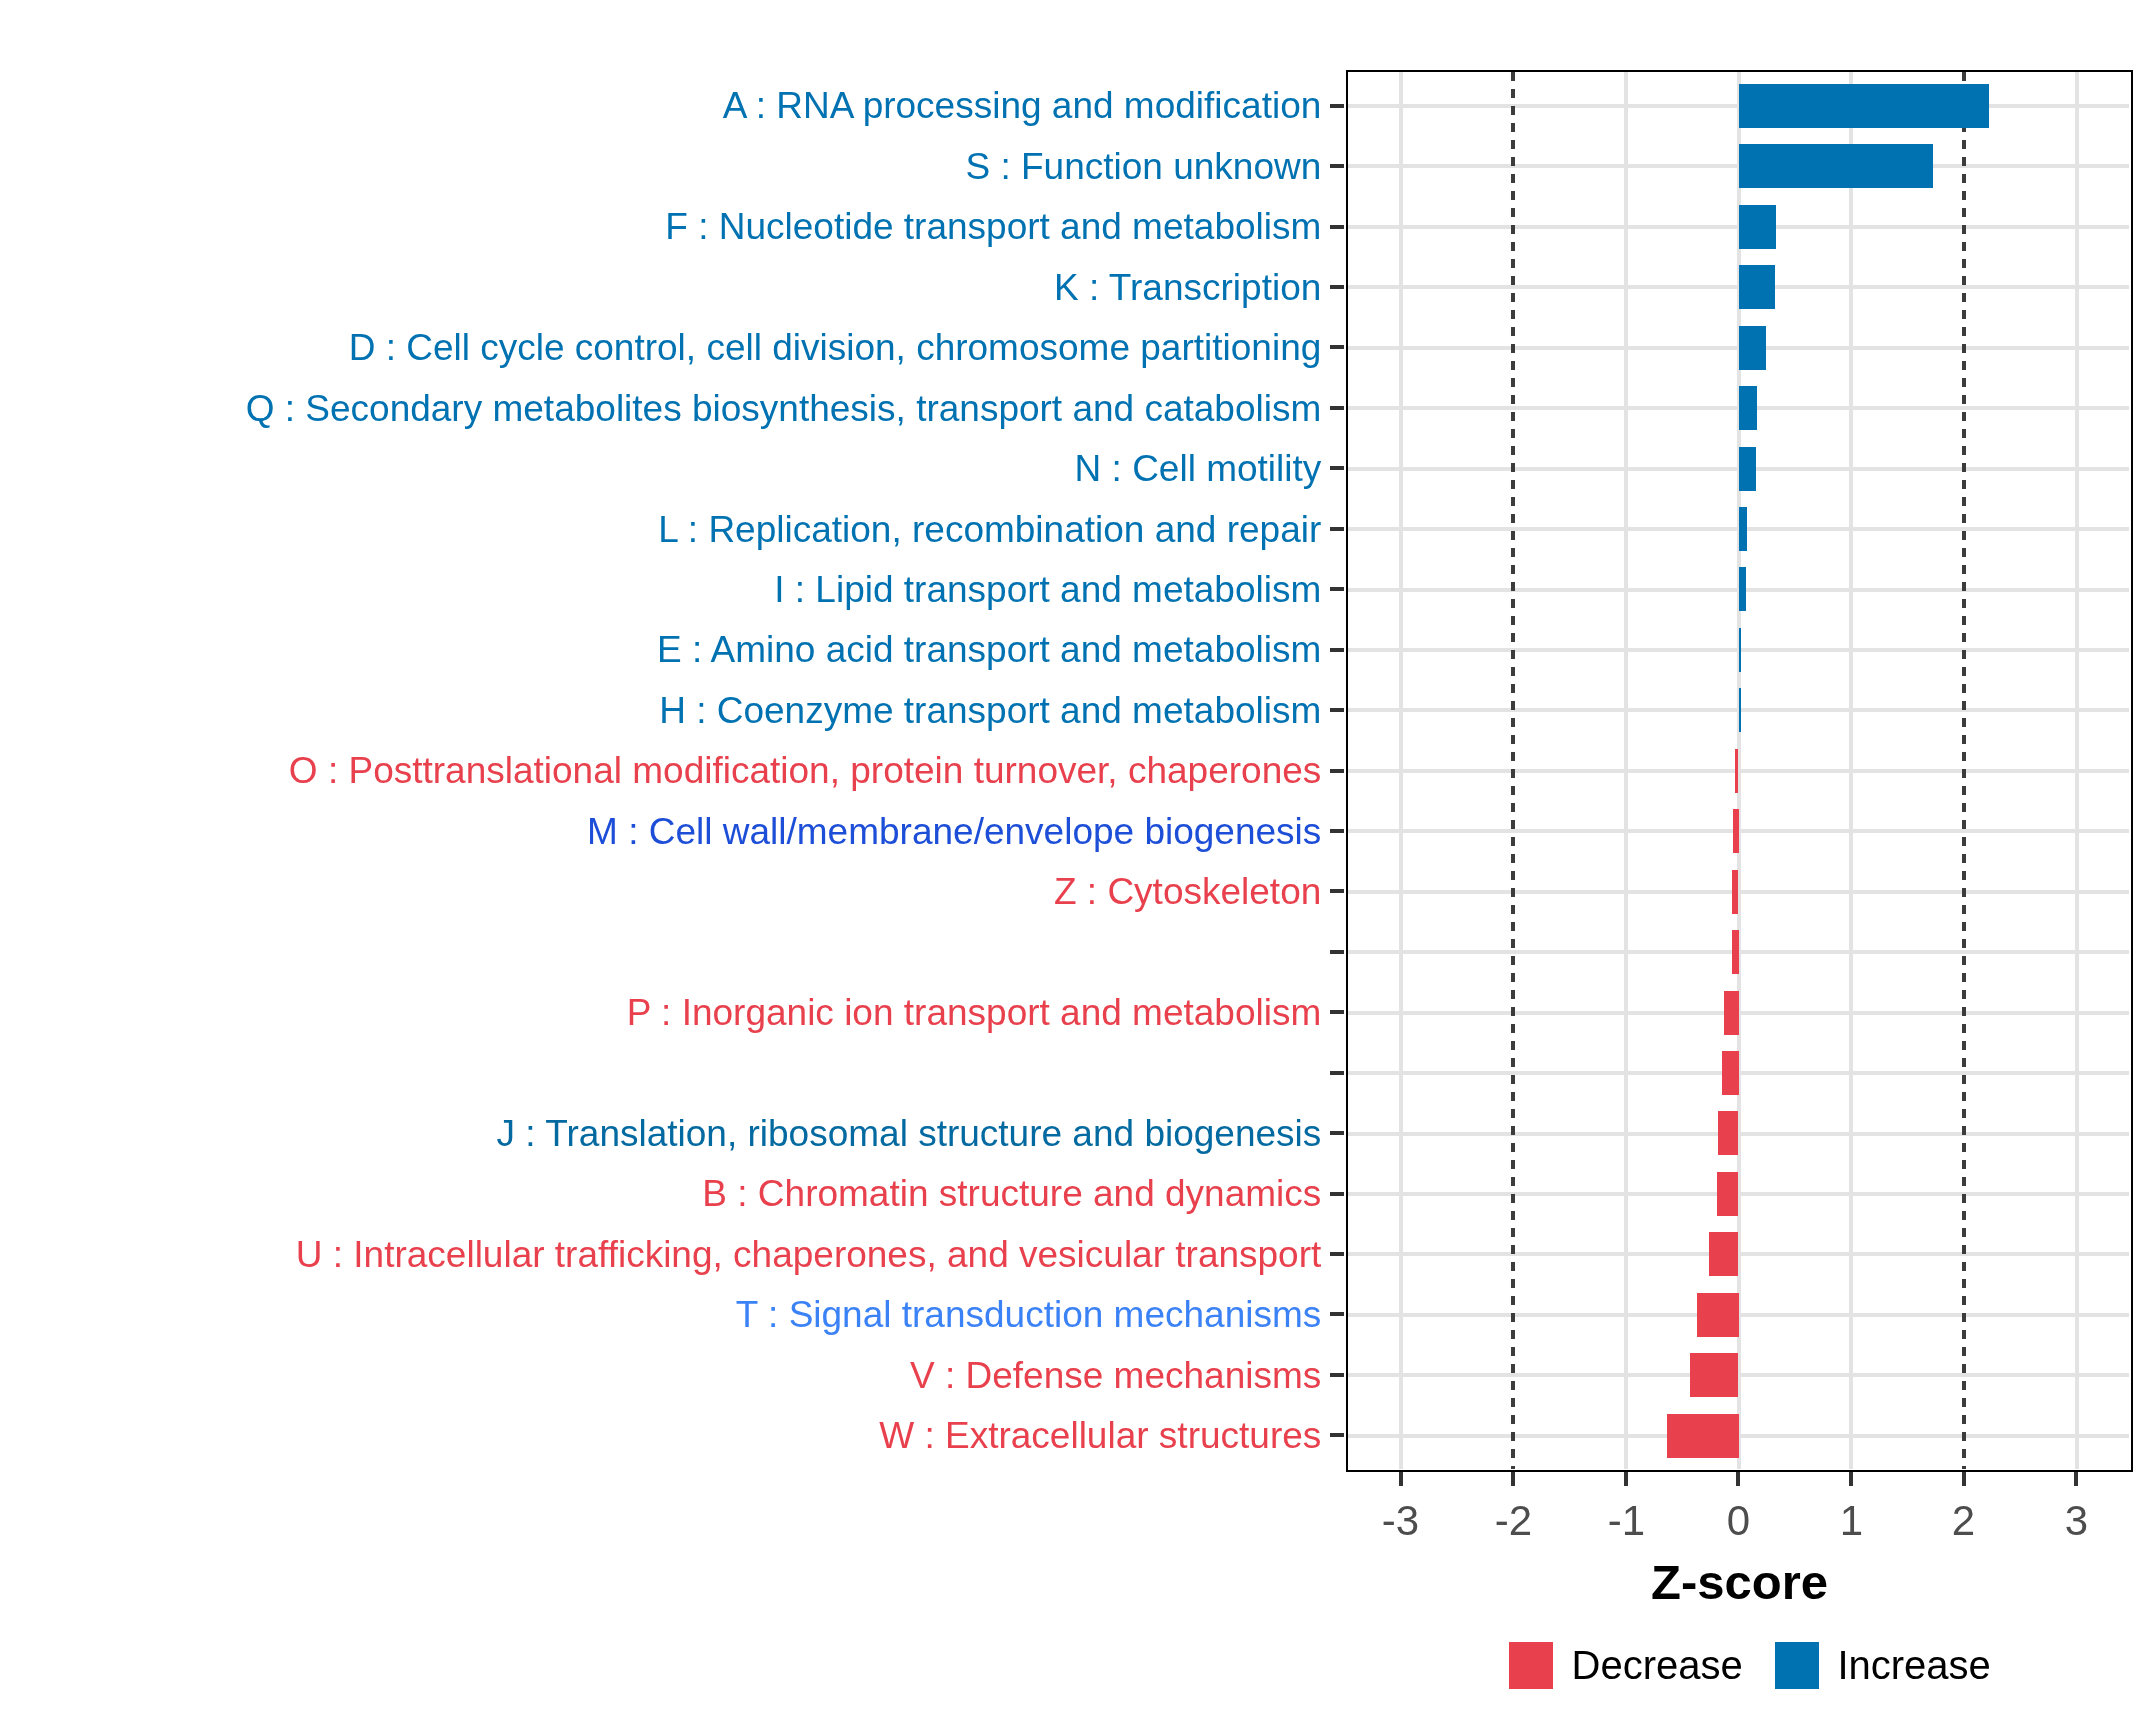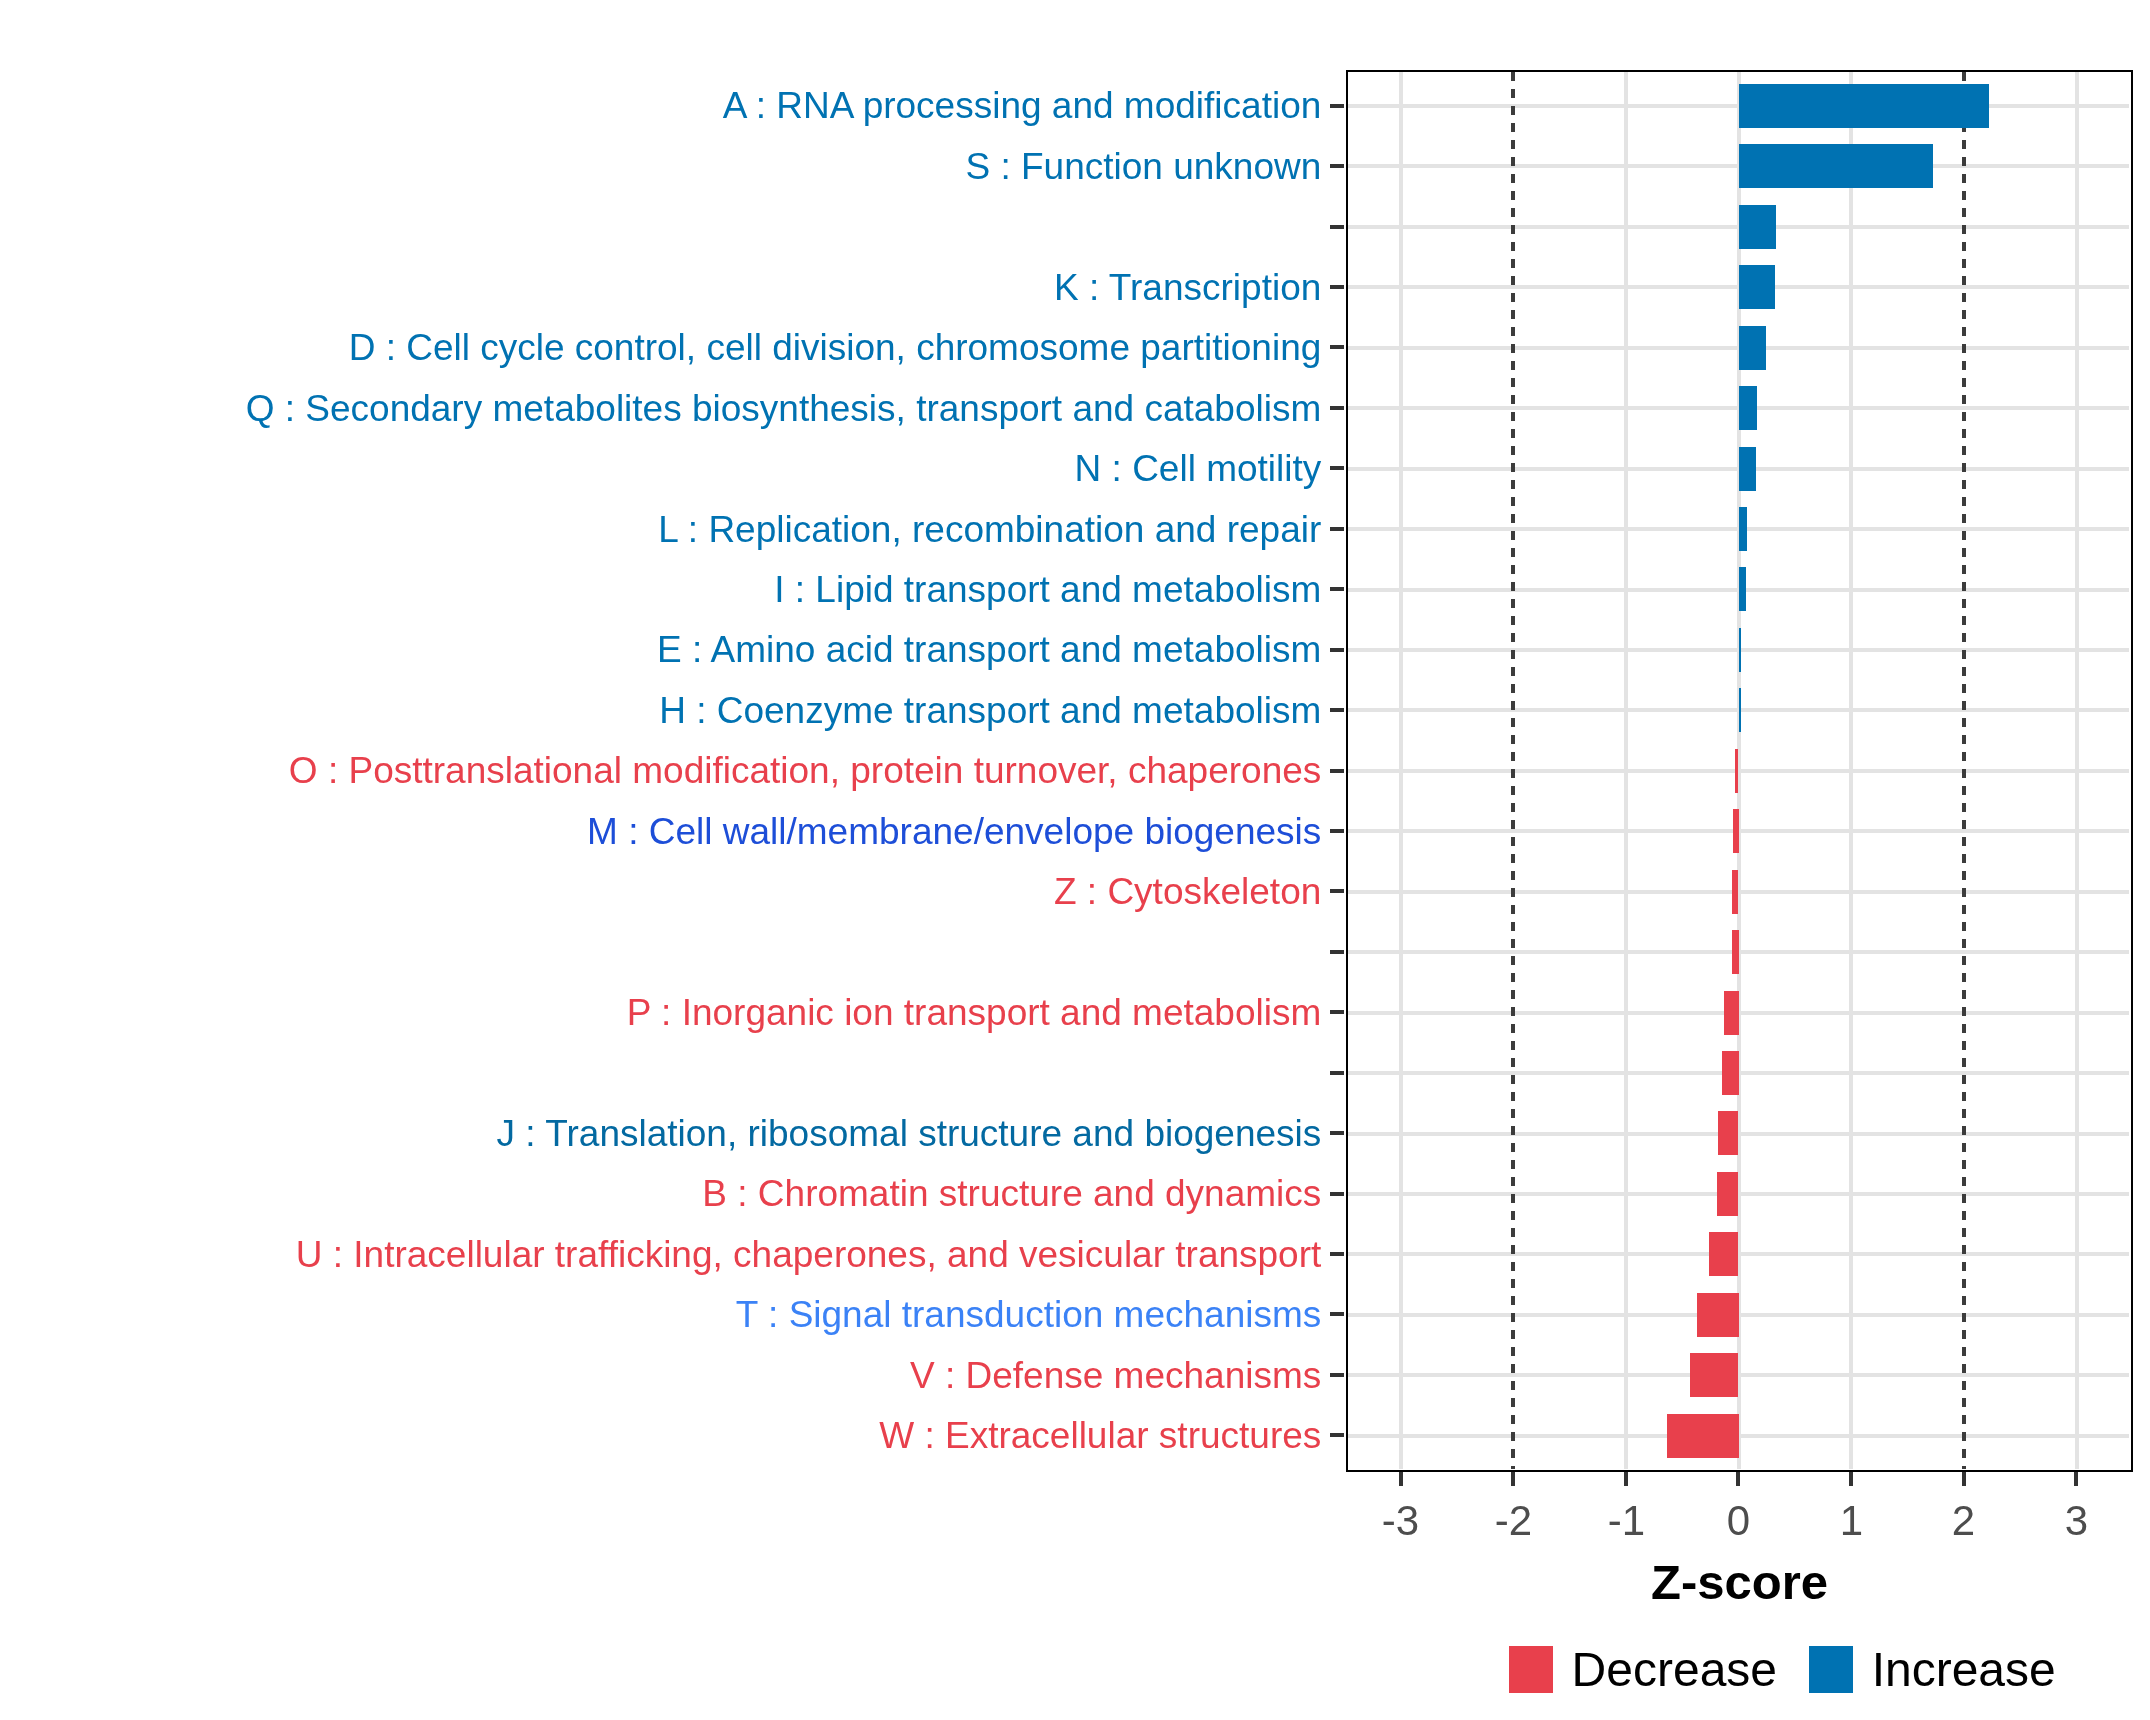--- a/index.html
+++ b/index.html
@@ -101,21 +101,21 @@
     display: flex;
     align-items: center;
     gap: 18.6px;
   }
   .legend-swatch {
     display: inline-block;
     width: 44px;
     height: 47px;
   }
   .legend-label {
-    font-size: 48px;
+    font-size: 40px;
     color: #000000;
     white-space: nowrap;
   }
 </style>
 </head>
 <body>
 
 <div id="chart">
   <div class="panel"></div>
   <div class="axis-title">Z-score</div>
@@ -153,20 +153,21 @@
     <div class="grid-h" style="left: 1348px; top: 104px; width: 781px;"></div>
     <div class="ytick" style="left: 1330px; top: 104px;"></div>
     <div class="cat-label" style="left: 14.3px; top: 81px; width: 1307px; color: rgb(0, 114, 178);">A : RNA processing and modification</div>
     <div class="bar" style="left: 1739px; top: 84px; width: 250px; height: 44px; background: rgb(0, 114, 178);"></div>
     <div class="grid-h" style="left: 1348px; top: 164px; width: 781px;"></div>
     <div class="ytick" style="left: 1330px; top: 164px;"></div>
     <div class="cat-label" style="left: 14.3px; top: 142px; width: 1307px; color: rgb(0, 114, 178);">S : Function unknown</div>
     <div class="bar" style="left: 1739px; top: 144px; width: 194px; height: 44px; background: rgb(0, 114, 178);"></div>
     <div class="grid-h" style="left: 1348px; top: 225px; width: 781px;"></div>
     <div class="ytick" style="left: 1330px; top: 225px;"></div>
+    <div class="cat-label" style="left: 14.3px; top: 202px; width: 1307px; color: rgb(0, 114, 178);">F : Nucleotide transport and metabolism</div>
     <div class="bar" style="left: 1739px; top: 205px; width: 37px; height: 44px; background: rgb(0, 114, 178);"></div>
     <div class="grid-h" style="left: 1348px; top: 285px; width: 781px;"></div>
     <div class="ytick" style="left: 1330px; top: 285px;"></div>
     <div class="cat-label" style="left: 14.3px; top: 263px; width: 1307px; color: rgb(0, 114, 178);">K : Transcription</div>
     <div class="bar" style="left: 1739px; top: 265px; width: 36px; height: 44px; background: rgb(0, 114, 178);"></div>
     <div class="grid-h" style="left: 1348px; top: 346px; width: 781px;"></div>
     <div class="ytick" style="left: 1330px; top: 345px;"></div>
     <div class="cat-label" style="left: 14.3px; top: 323px; width: 1307px; color: rgb(0, 114, 178);">D : Cell cycle control, cell division, chromosome partitioning</div>
     <div class="bar" style="left: 1739px; top: 326px; width: 27px; height: 44px; background: rgb(0, 114, 178);"></div>
     <div class="grid-h" style="left: 1348px; top: 406px; width: 781px;"></div>

